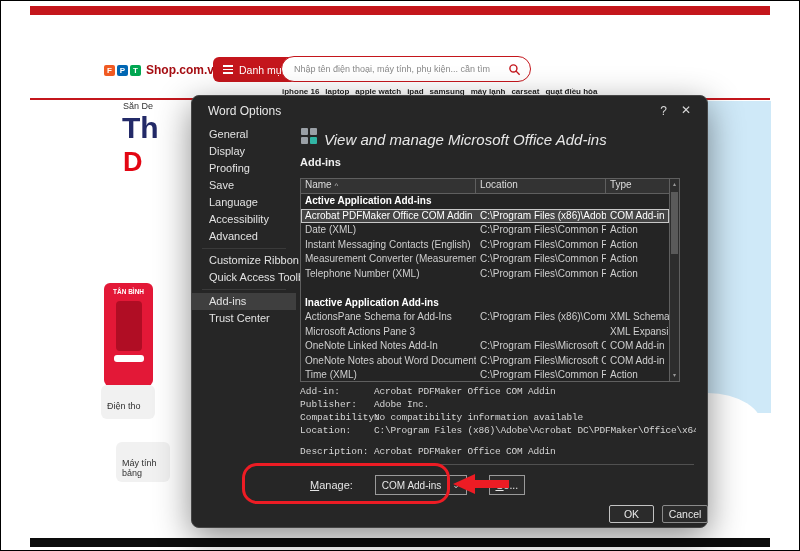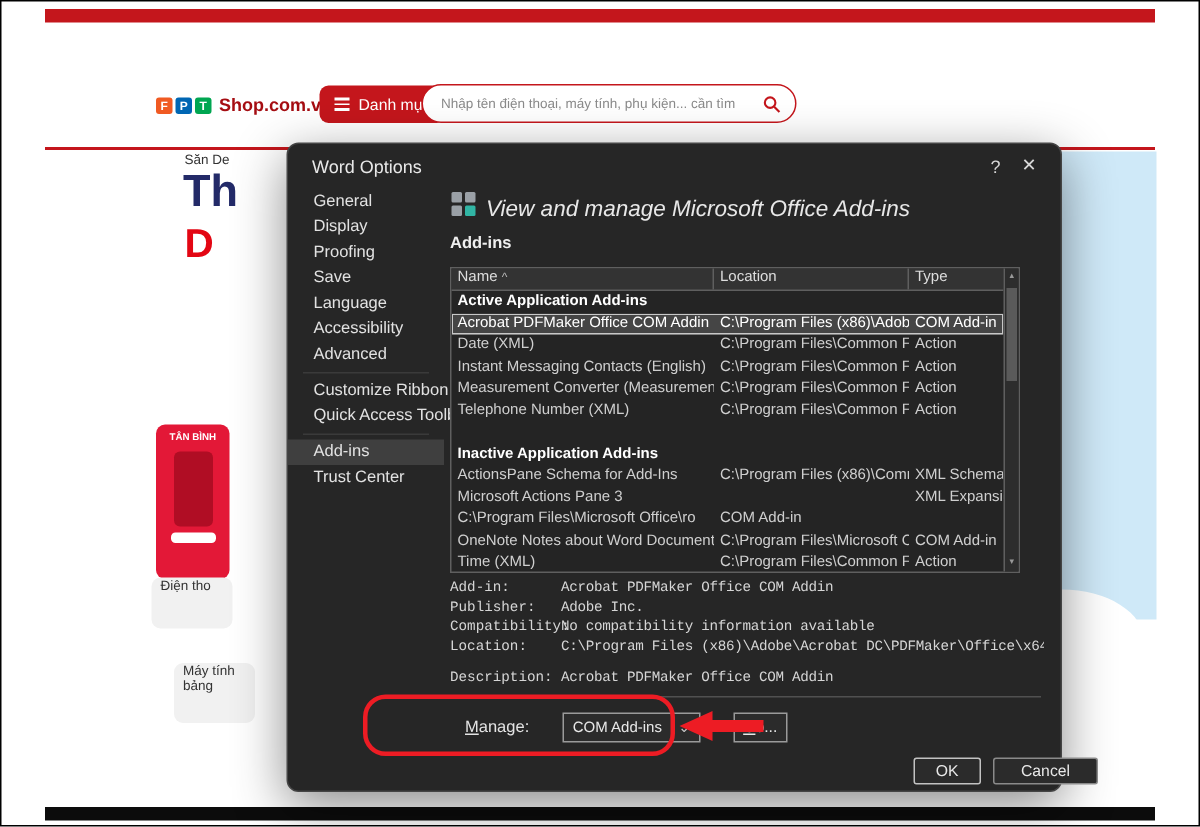--- a/index.html
+++ b/index.html
@@ -40,21 +40,21 @@
 
 .blue-panel{position:absolute;left:640px;top:100px;width:130px;height:312px;background:var(--banner-blue);}
 .circle1{position:absolute;left:645px;top:163px;width:44px;height:44px;border-radius:50%;background:#fff;}
 .circle2{position:absolute;left:652px;top:392px;width:110px;height:70px;border-radius:50%;background:#fff;}
 
 .promo{position:absolute;left:103px;top:282px;width:49px;height:103px;background:var(--promo-red);border-radius:6px;overflow:hidden;text-align:center;cursor:pointer;}
 .promo-text{color:#fff;font-size:6.5px;font-weight:bold;line-height:8px;padding-top:5px;width:40px;margin:0 auto;}
 .promo-phone{width:26px;height:50px;background:#b00d24;border-radius:4px;margin:5px auto 4px;}
 .promo-foot{width:30px;height:7px;background:#fff;border-radius:3px;margin:0 auto;}
 
-.cat-card{position:absolute;left:100px;width:54px;background:#f1f1f1;border-radius:6px;font-size:9px;color:#333;padding:0 6px;cursor:pointer;}
+.cat-card{position:absolute;left:100px;width:54px;background:#f1f1f1;border-radius:6px;font-size:9px;color:#333;padding:16px 6px;cursor:pointer;}
 .cat-card-1{top:384px;height:34px;}
 .cat-card-2{top:441px;height:40px;margin-left:15px;}
 
 
 .dialog{position:absolute;left:150px;top:94px;width:517px;height:433px;background:var(--dialog-bg);
   border:1px solid #454545;border-radius:8px;box-shadow:0 10px 35px rgba(0,0,0,.45);z-index:5;color:#e4e4e4;margin-left:40px;}
 .dlg-title{position:absolute;left:16px;top:8px;font-size:12px;color:#e8e8e8;}
 .dlg-help{position:absolute;right:40px;top:8px;font-size:12px;color:#d8d8d8;cursor:pointer;}
 .dlg-close{position:absolute;right:16px;top:7px;font-size:12px;color:#d8d8d8;cursor:pointer;}
 
@@ -94,21 +94,21 @@
 .manage-row{position:absolute;left:118px;top:379px;height:20px;display:flex;align-items:center;gap:22px;}
 .manage-label{display:block;font-size:11px;color:#e4e4e4;}
 .manage-label::first-letter{text-decoration:underline;}
 .manage-select{width:92px;height:20px;border:1px solid #9a9a9a;background:#2b2b2b;display:flex;align-items:center;padding:0 6px;font-size:10px;color:#e8e8e8;cursor:pointer;}
 .chev{margin-left:auto;font-size:9px;color:#ccc;}
 .go-button{display:block;width:36px;height:20px;border:1px solid #9a9a9a;background:#2b2b2b;color:#e8e8e8;font-size:10.5px;text-align:center;line-height:18px;cursor:pointer;font-family:inherit;}
 .go-button::first-letter{text-decoration:underline;}
 
 .btn{position:absolute;top:409px;height:18px;background:#2b2b2b;color:#e8e8e8;font-size:10.5px;text-align:center;line-height:16px;border-radius:2px;cursor:pointer;}
 .btn-ok{left:417px;width:45px;border:1px solid #c2c2c2;}
-.btn-cancel{left:470px;width:70px;border:1px solid #8a8a8a;}
+.btn-cancel{left:470px;width:46px;border:1px solid #8a8a8a;}
 
 
 .anno-rect{position:absolute;left:241px;top:462px;width:208px;height:41px;border:3px solid var(--annotation-red);border-radius:15px;z-index:10;}
 .anno-arrow-head{position:absolute;left:452px;top:473px;width:0;height:0;border-top:10px solid transparent;border-bottom:10px solid transparent;border-right:22px solid var(--annotation-red);z-index:10;}
 .anno-arrow-shaft{position:absolute;left:472px;top:479px;width:36px;height:8px;background:var(--annotation-red);z-index:10;}
 </style>
 </head>
 <body>
 
 <div class="canvas">
@@ -132,20 +132,30 @@
   </button>
 
   <div class="searchbar">
     <input class="search-input" placeholder="Nhập tên điện thoại, máy tính, phụ kiện... cần tìm" style="">
     <svg class="search-icon" viewBox="0 0 24 24">
       <circle cx="10" cy="10" r="6.5" fill="none" stroke="#c4161c" stroke-width="2.6"></circle>
       <line x1="15" y1="15" x2="21.5" y2="21.5" stroke="#c4161c" stroke-width="2.6"></line>
     </svg>
   </div>
 
+  <nav class="quicklinks">
+    <span>iphone 16</span>
+    <span>laptop</span>
+    <span>apple watch</span>
+    <span>ipad</span>
+    <span>samsung</span>
+    <span>máy lạnh</span>
+    <span>carseat</span>
+    <span>quạt điều hòa</span>
+  </nav>
 
   <div class="red-divider"></div>
 
   <div class="deal-text">Săn De</div>
   <div class="big-heading">Th</div>
   <div class="red-badge">D</div>
 
   <div class="blue-panel"></div>
   <div class="circle1"></div>
   <div class="circle2"></div>
@@ -233,20 +243,21 @@
           <div class="td">ActionsPane Schema for Add-Ins</div>
           <div class="td">C:\Program Files (x86)\Common Files</div>
           <div class="td">XML Schema</div>
         </div>
         <div class="trow">
           <div class="td">Microsoft Actions Pane 3</div>
           <div class="td"></div>
           <div class="td">XML Expansion Pack</div>
         </div>
         <div class="trow">
+          <div class="td">OneNote Linked Notes Add-In</div>
           <div class="td">C:\Program Files\Microsoft Office\ro</div>
           <div class="td">COM Add-in</div>
         </div>
         <div class="trow">
           <div class="td">OneNote Notes about Word Documents</div>
           <div class="td">C:\Program Files\Microsoft Office\ro</div>
           <div class="td">COM Add-in</div>
         </div>
         <div class="trow">
           <div class="td">Time (XML)</div>

